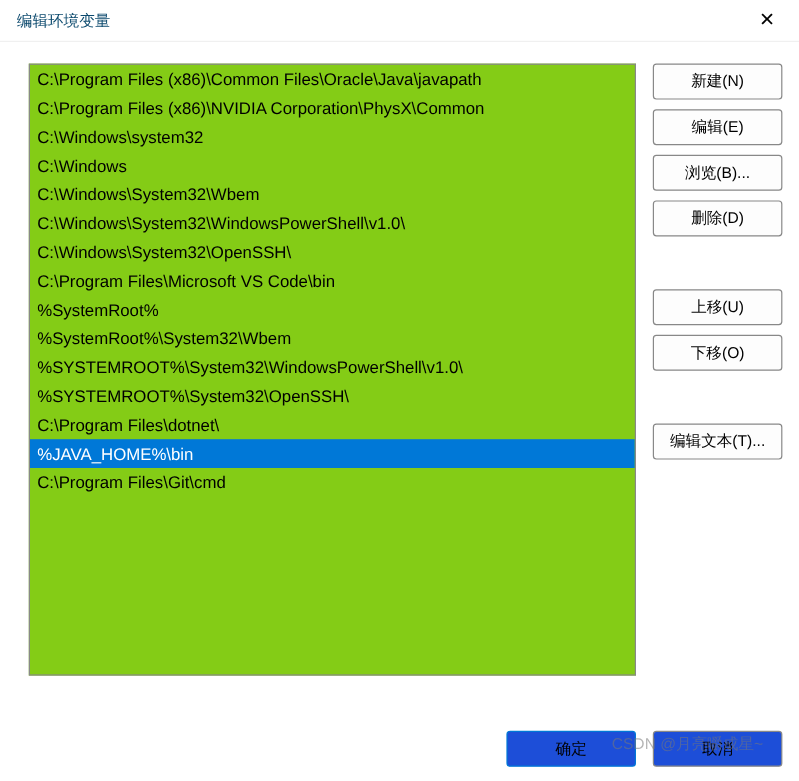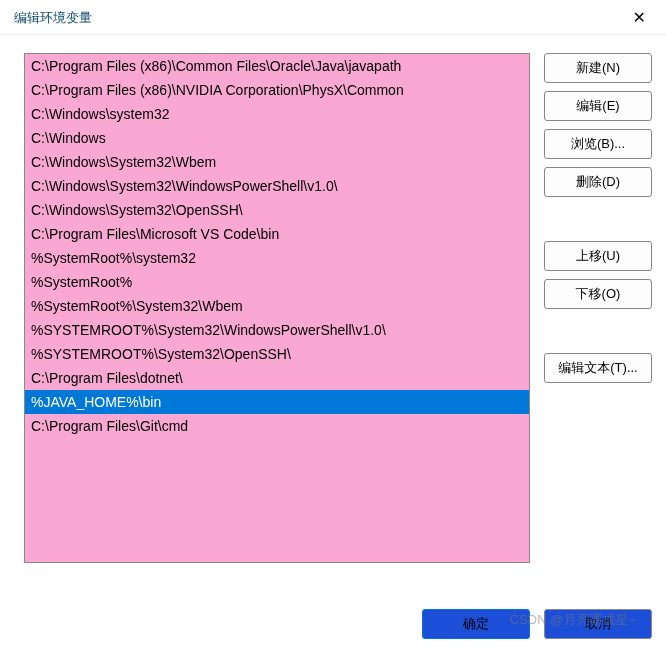--- a/index.html
+++ b/index.html
@@ -29,21 +29,21 @@
     .content {
       display: flex;
       padding: 18px 14px 0 24px;
       gap: 14px;
     }
     .listbox {
       flex: 1;
       border: 1px solid #888;
       height: 510px;
       overflow-y: auto;
-      background: #f9a8d4;
+      background: #84cc16;
     }
     .list-item {
       padding: 2px 6px 2px 6px;
       font-size: 14px;
       line-height: 20px;
       cursor: default;
       white-space: nowrap;
       overflow: hidden;
     }
     .list-item.selected {
@@ -106,21 +106,20 @@
 <div class="content">
   <div class="listbox" id="listbox">
       <div class="list-item">C:\Program Files (x86)\Common Files\Oracle\Java\javapath</div>
       <div class="list-item">C:\Program Files (x86)\NVIDIA Corporation\PhysX\Common</div>
       <div class="list-item">C:\Windows\system32</div>
       <div class="list-item">C:\Windows</div>
       <div class="list-item">C:\Windows\System32\Wbem</div>
       <div class="list-item">C:\Windows\System32\WindowsPowerShell\v1.0\</div>
       <div class="list-item">C:\Windows\System32\OpenSSH\</div>
       <div class="list-item">C:\Program Files\Microsoft VS Code\bin</div>
-      <div class="list-item">%SystemRoot%\system32</div>
       <div class="list-item">%SystemRoot%</div>
       <div class="list-item">%SystemRoot%\System32\Wbem</div>
       <div class="list-item">%SYSTEMROOT%\System32\WindowsPowerShell\v1.0\</div>
       <div class="list-item">%SYSTEMROOT%\System32\OpenSSH\</div>
       <div class="list-item">C:\Program Files\dotnet\</div>
       <div class="list-item selected">%JAVA_HOME%\bin</div>
       <div class="list-item">C:\Program Files\Git\cmd</div>
     </div>
 
   <div class="side-buttons">

